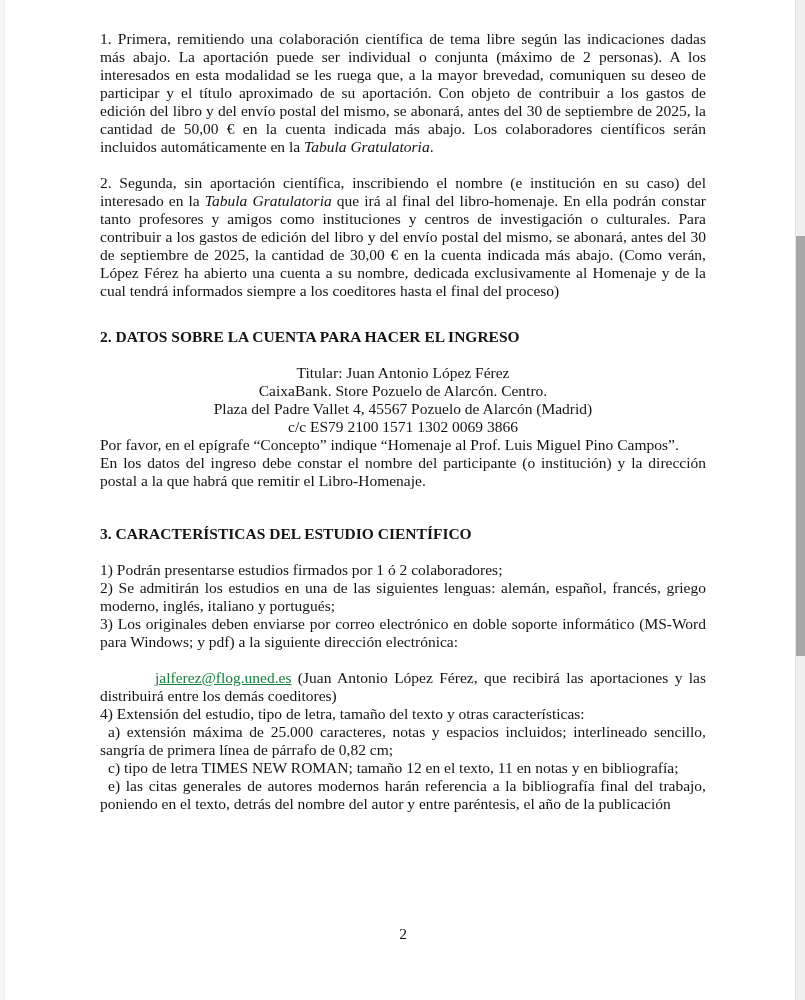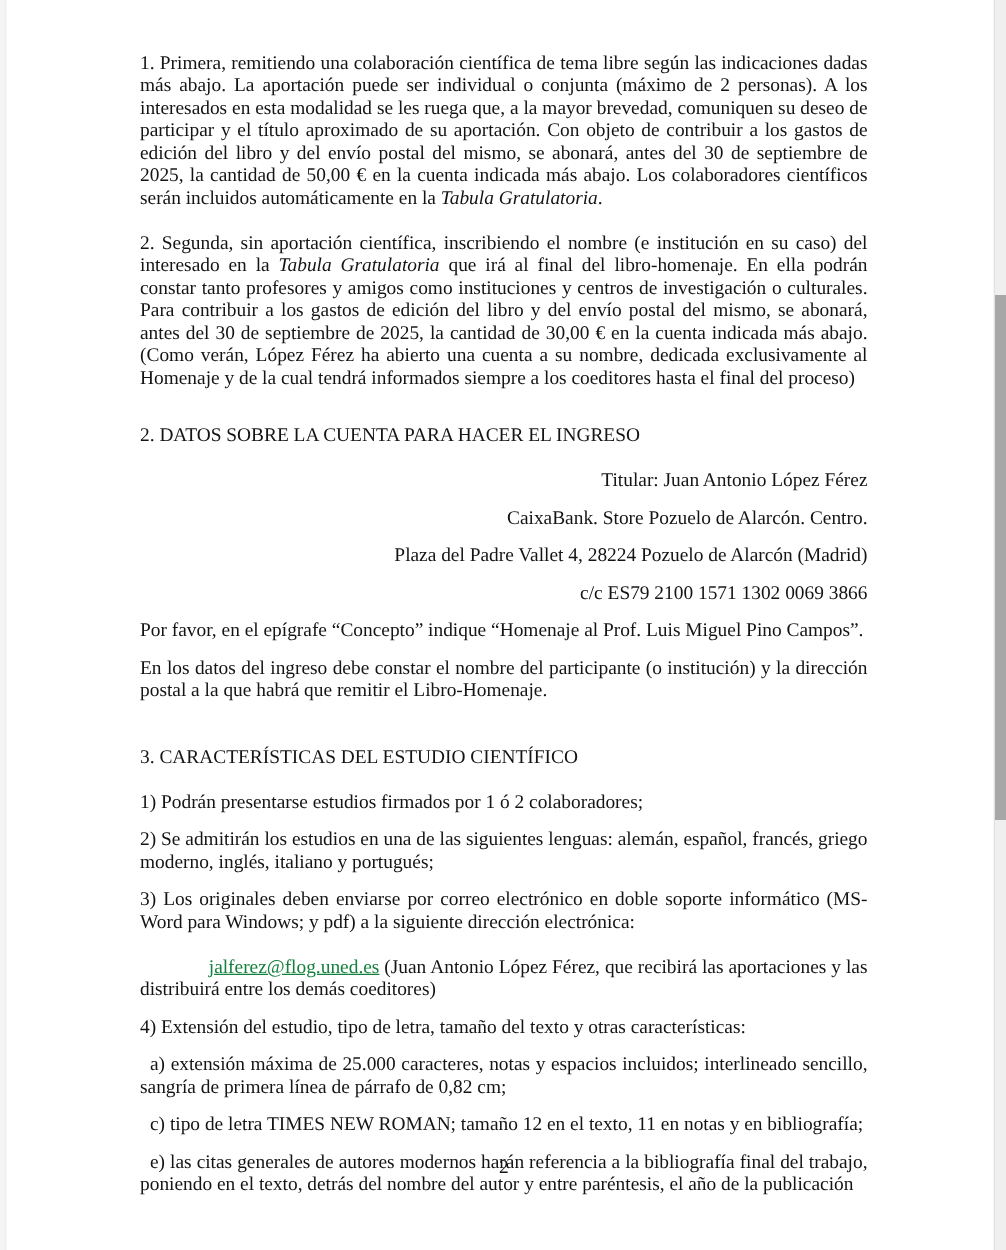--- a/index.html
+++ b/index.html
@@ -42,31 +42,31 @@
   .content {
     position: absolute;
     left: 100px;
     top: 30px;
     width: 606px;
     font-size: 15.5px;
     line-height: 18px;
     text-align: justify;
   }
   .content p {
-    margin: 12px;
+    margin: 0;
     padding: 0;
   }
   .gap-1  { margin-top: 18px !important; }
   .gap-15 { margin-top: 28px !important; }
   .gap-2  { margin-top: 35px !important; }
   .heading {
-    font-weight: normal;
+    font-weight: bold;
     text-align: left;
   }
-  .bank-line { text-align: right; }
+  .bank-line { text-align: center; }
   .email-para { text-indent: 55px; }
   .sub-item { text-indent: 8px; }
   .link {
     color: #15803d;
     text-decoration: underline;
     cursor: pointer;
   }
   .page-number {
     position: absolute;
     left: 100px;
@@ -85,21 +85,21 @@
 <div class="content">
 
   <p><span>1. Primera, remitiendo una colaboración científica de tema libre según las indicaciones dadas más abajo. La aportación puede ser individual o conjunta (máximo de 2 personas). A los interesados en esta modalidad se les ruega que, a la mayor brevedad, comuniquen su deseo de participar y el título aproximado de su aportación.  Con objeto de contribuir a los gastos de edición del libro y del envío postal del mismo, se abonará, antes del 30 de septiembre de 2025, la cantidad de 50,00 € en la cuenta indicada más abajo. Los colaboradores científicos serán incluidos automáticamente en la </span><i>Tabula Gratulatoria</i><span>.</span></p>
 
   <p class="gap-1"><span>2. Segunda, sin aportación científica, inscribiendo el nombre (e institución en su caso) del interesado en la </span><i>Tabula Gratulatoria</i><span> que irá al final del libro-homenaje. En ella podrán constar tanto profesores y amigos como instituciones  y centros de investigación o culturales. Para contribuir a los gastos de edición del libro y del envío postal del mismo, se abonará, antes del 30 de septiembre de 2025, la cantidad de 30,00 € en la cuenta indicada más abajo. (Como verán, López Férez ha abierto una cuenta a su nombre, dedicada exclusivamente al Homenaje y de la cual tendrá informados siempre a los coeditores hasta el final del proceso)</span></p>
 
   <p class="heading gap-15">2. DATOS SOBRE LA CUENTA PARA HACER EL INGRESO</p>
 
   <p class="bank-line gap-1">Titular: Juan Antonio López Férez</p>
   <p class="bank-line">CaixaBank. Store Pozuelo de Alarcón. Centro.</p>
-  <p class="bank-line">Plaza del Padre Vallet 4, 28224 Pozuelo de Alarcón (Madrid)</p>
+  <p class="bank-line">Plaza del Padre Vallet 4, 45567 Pozuelo de Alarcón (Madrid)</p>
   <p class="bank-line">c/c ES79 2100 1571 1302 0069 3866</p>
   <p>Por favor, en el epígrafe “Concepto” indique “Homenaje al Prof. Luis Miguel Pino Campos”.</p>
   <p>En los datos del ingreso debe constar el nombre del participante (o institución) y la dirección postal a la que habrá que remitir el Libro-Homenaje.</p>
 
   <p class="heading gap-2">3. CARACTERÍSTICAS DEL ESTUDIO CIENTÍFICO</p>
 
   <p class="gap-1">1) Podrán presentarse estudios firmados por 1 ó 2 colaboradores;</p>
   <p>2) Se admitirán los estudios en una de las siguientes lenguas: alemán, español, francés, griego moderno, inglés, italiano y portugués;</p>
   <p>3) Los originales deben enviarse por correo electrónico en doble soporte informático (MS-Word para Windows; y pdf) a la siguiente dirección electrónica:</p>
 

